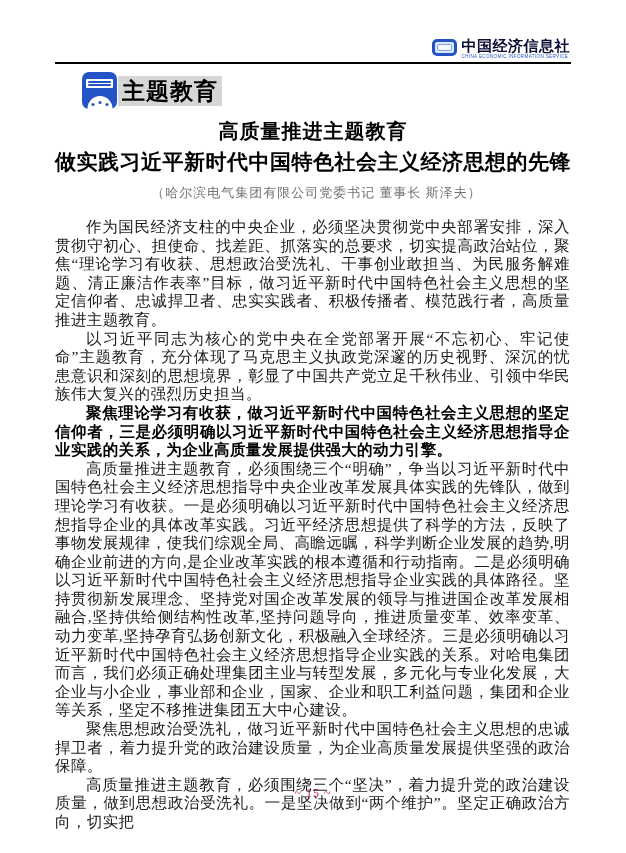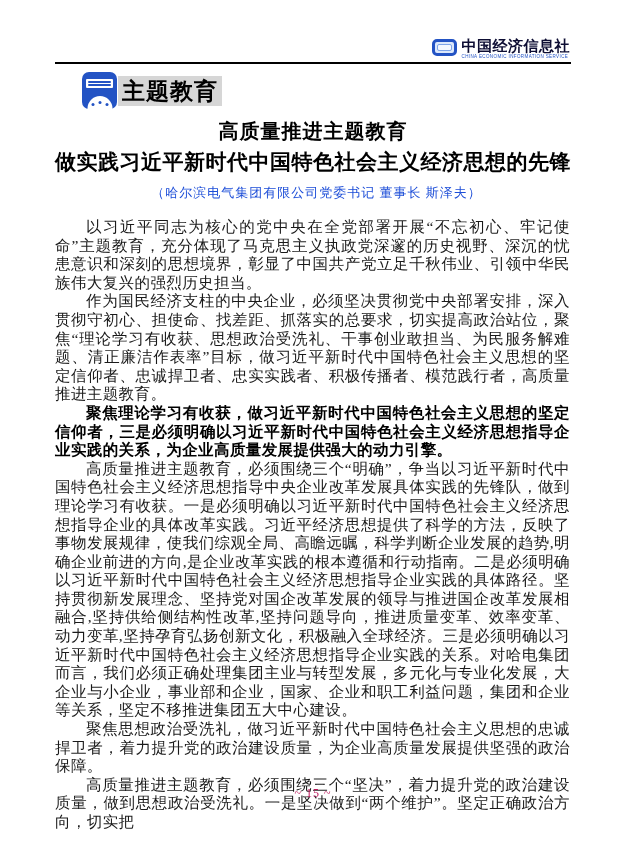--- a/index.html
+++ b/index.html
@@ -86,21 +86,21 @@
     font-weight:bold;font-size:20px;color:#000000;letter-spacing:1px;
   }
   .article-subtitle{
     position:absolute;top:148px;left:40px;right:40px;
     margin:0;text-align:center;
     font-family:Liberation Sans, sans-serif;
     font-weight:bold;font-size:21px;color:#000000;letter-spacing:0.5px;
   }
   .article-byline{
     position:absolute;top:184px;left:62px;right:55px;
-    text-align:center;font-size:13px;color:#1d4ed8;letter-spacing:1px;
+    text-align:center;font-size:13px;color:#737373;letter-spacing:1px;
   }
   
   .body-text{
     position:absolute;top:218px;left:55px;right:56px;
   }
   .body-text p{
     margin:0;padding:0;
     font-size:15.5px;line-height:18.6px;
     text-align:justify;text-indent:2em;
     letter-spacing:0.4px;color:#1a1a1a;
@@ -142,22 +142,22 @@
         </span>
     </div>
     <div class="badge-label">主题教育</div>
   </div>
 
   <h1 class="article-title">高质量推进主题教育</h1>
   <h2 class="article-subtitle">做实践习近平新时代中国特色社会主义经济思想的先锋</h2>
   <div class="article-byline">（哈尔滨电气集团有限公司党委书记 董事长 斯泽夫）</div>
 
   <div class="body-text">
+    <p>作为国民经济支柱的中央企业，必须坚决贯彻党中央部署安排，深入贯彻守初心、担使命、找差距、抓落实的总要求，切实提高政治站位，聚焦“理论学习有收获、思想政治受洗礼、干事创业敢担当、为民服务解难题、清正廉洁作表率”目标，做习近平新时代中国特色社会主义思想的坚定信仰者、忠诚捍卫者、忠实实践者、积极传播者、模范践行者，高质量推进主题教育。</p>
     <p>以习近平同志为核心的党中央在全党部署开展“不忘初心、牢记使命”主题教育，充分体现了马克思主义执政党深邃的历史视野、深沉的忧患意识和深刻的思想境界，彰显了中国共产党立足千秋伟业、引领中华民族伟大复兴的强烈历史担当。</p>
-    <p>作为国民经济支柱的中央企业，必须坚决贯彻党中央部署安排，深入贯彻守初心、担使命、找差距、抓落实的总要求，切实提高政治站位，聚焦“理论学习有收获、思想政治受洗礼、干事创业敢担当、为民服务解难题、清正廉洁作表率”目标，做习近平新时代中国特色社会主义思想的坚定信仰者、忠诚捍卫者、忠实实践者、积极传播者、模范践行者，高质量推进主题教育。</p>
     <p class="emphasis">聚焦理论学习有收获，做习近平新时代中国特色社会主义思想的坚定信仰者，三是必须明确以习近平新时代中国特色社会主义经济思想指导企业实践的关系，为企业高质量发展提供强大的动力引擎。</p>
     <p>高质量推进主题教育，必须围绕三个“明确”，争当以习近平新时代中国特色社会主义经济思想指导中央企业改革发展具体实践的先锋队，做到理论学习有收获。一是必须明确以习近平新时代中国特色社会主义经济思想指导企业的具体改革实践。习近平经济思想提供了科学的方法，反映了事物发展规律，使我们综观全局、高瞻远瞩，科学判断企业发展的趋势,明确企业前进的方向,是企业改革实践的根本遵循和行动指南。二是必须明确以习近平新时代中国特色社会主义经济思想指导企业实践的具体路径。坚持贯彻新发展理念、坚持党对国企改革发展的领导与推进国企改革发展相融合,坚持供给侧结构性改革,坚持问题导向，推进质量变革、效率变革、动力变革,坚持孕育弘扬创新文化，积极融入全球经济。三是必须明确以习近平新时代中国特色社会主义经济思想指导企业实践的关系。对哈电集团而言，我们必须正确处理集团主业与转型发展，多元化与专业化发展，大企业与小企业，事业部和企业，国家、企业和职工利益问题，集团和企业等关系，坚定不移推进集团五大中心建设。</p>
     <p>聚焦思想政治受洗礼，做习近平新时代中国特色社会主义思想的忠诚捍卫者，着力提升党的政治建设质量，为企业高质量发展提供坚强的政治保障。</p>
     <p>高质量推进主题教育，必须围绕三个“坚决”，着力提升党的政治建设质量，做到思想政治受洗礼。一是坚决做到“两个维护”。坚定正确政治方向，切实把</p>
   </div>
 
   <div class="page-number">~ 15 ~</div>
 
 </div>
 

